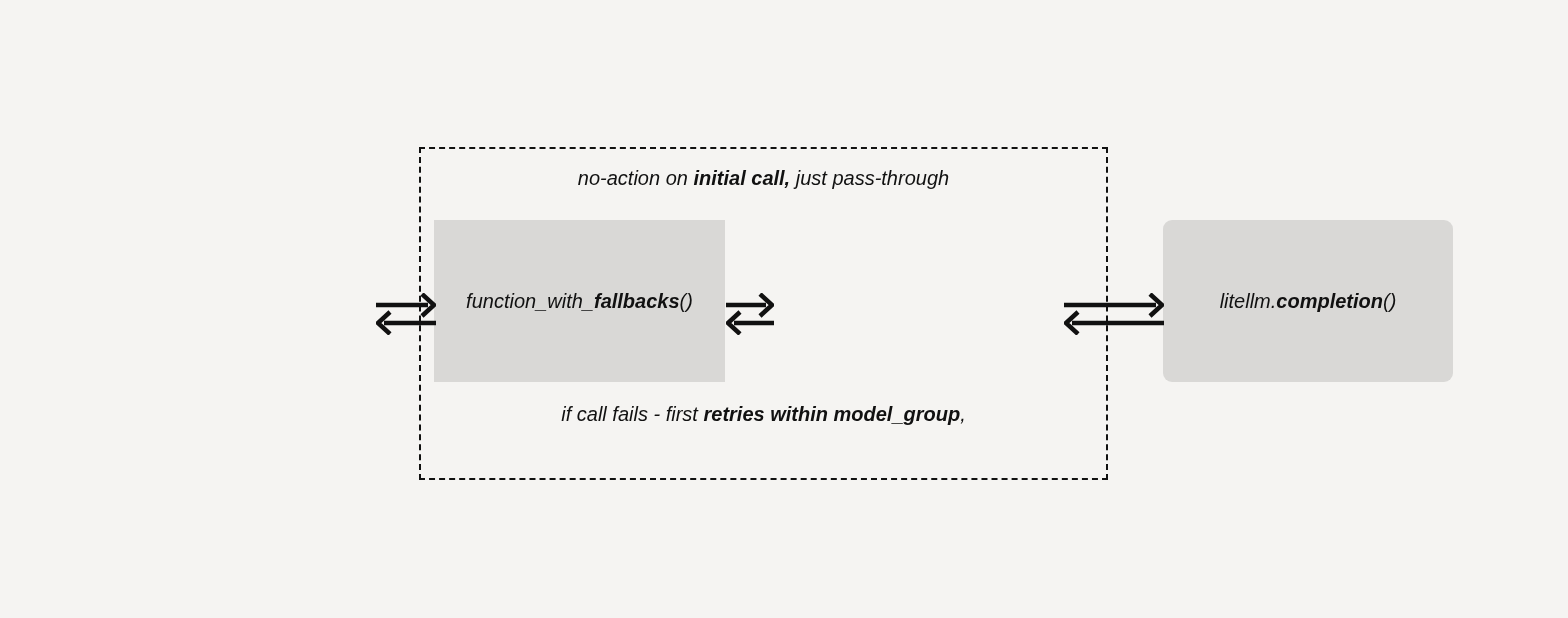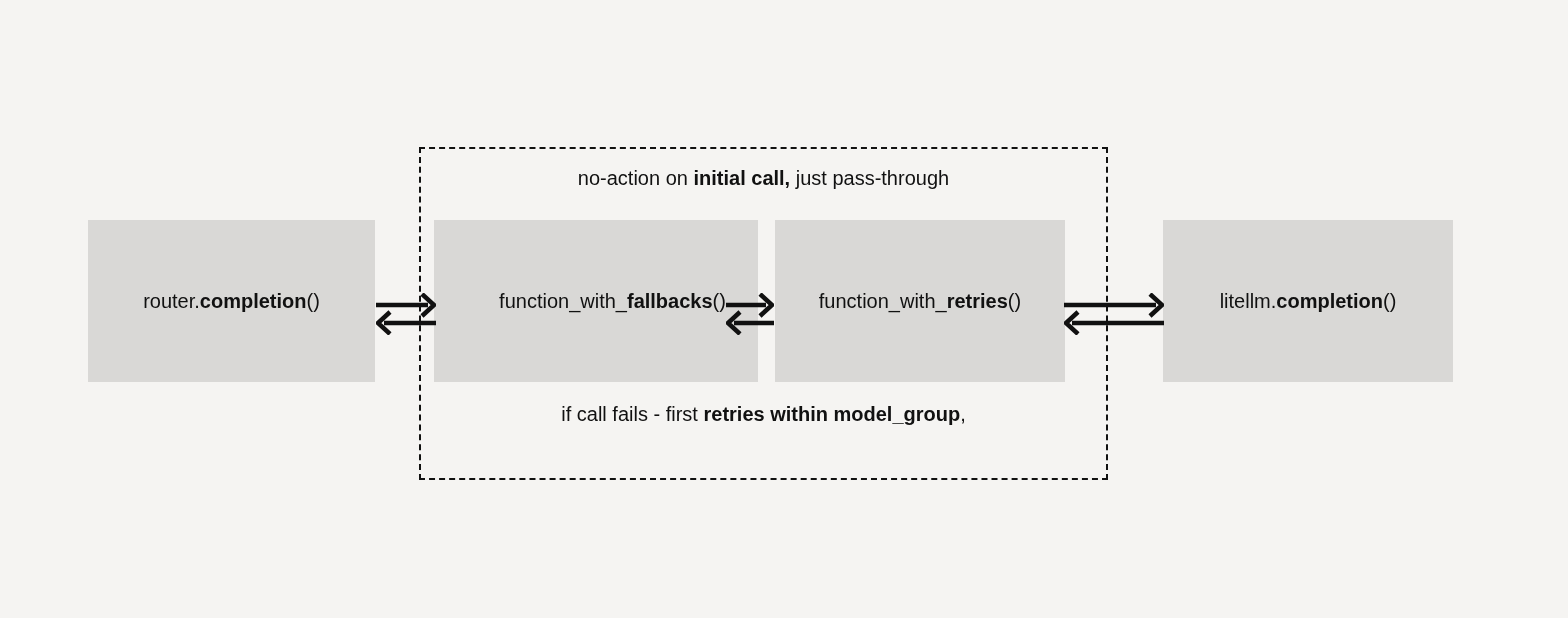--- a/index.html
+++ b/index.html
@@ -12,43 +12,44 @@
     background:var(--bg);
     font-family:"Liberation Sans", sans-serif;
     color:var(--ink);
   }
   .canvas{
     position:relative;
     width:1568px;
     height:618px;
     background:var(--bg);
     overflow:hidden;
+    font-style:italic;
   }
   .dotted-region{
     position:absolute;
     left:419px; top:147px;
     width:689px; height:333px;
     border:2px dashed var(--ink);
     box-sizing:border-box;
   }
   .node{
     position:absolute;
     top:220px;
     height:162px;
     background:var(--box);
     display:flex;
     align-items:center;
     justify-content:center;
     font-size:20px;
     white-space:nowrap;
   }
   .node-1{left:88px;  width:287px;}
-  .node-2{left:434px; width:291px;padding-left:33px;}
+  .node-2{left:434px; width:291px;}
   .node-3{left:775px; width:290px;}
-  .node-4{left:1163px;width:290px;}
+  .node-4{left:1163px;width:290px;border-radius:9px;}
   .bold{font-weight:700;}
   .caption{
     position:absolute;
     left:419px;
     width:689px;
     text-align:center;
     font-size:20px;
     line-height:28px;
   }
   .caption-top{top:164px;}
@@ -73,31 +74,25 @@
 <body>
 
 <div class="canvas">
 
   <div class="dotted-region"></div>
 
   <div class="caption caption-top">
     <span>no-action on </span><span class="bold">initial call,</span><span> just pass-through</span>
   </div>
 
-  <div class="node node-1">
-    <span><span>router.</span><span class="bold">completion</span><span>()</span></span>
-  </div>
 
   <div class="node node-2">
     <span><span>function_with_</span><span class="bold">fallbacks</span><span>()</span></span>
   </div>
 
-  <div class="node node-3">
-    <span><span>function_with_</span><span class="bold">retries</span><span>()</span></span>
-  </div>
 
   <div class="node node-4">
     <span><span>litellm.</span><span class="bold">completion</span><span>()</span></span>
   </div>
 
   <div class="arrow-pair arrow-pair-1">
     <svg width="60" height="42" viewBox="0 0 60 42">
       <path d="M0 12 H52 M46 1 L58 12 L46 23"></path>
       <path d="M60 30 H8 M14 19 L2 30 L14 41"></path>
     </svg>

